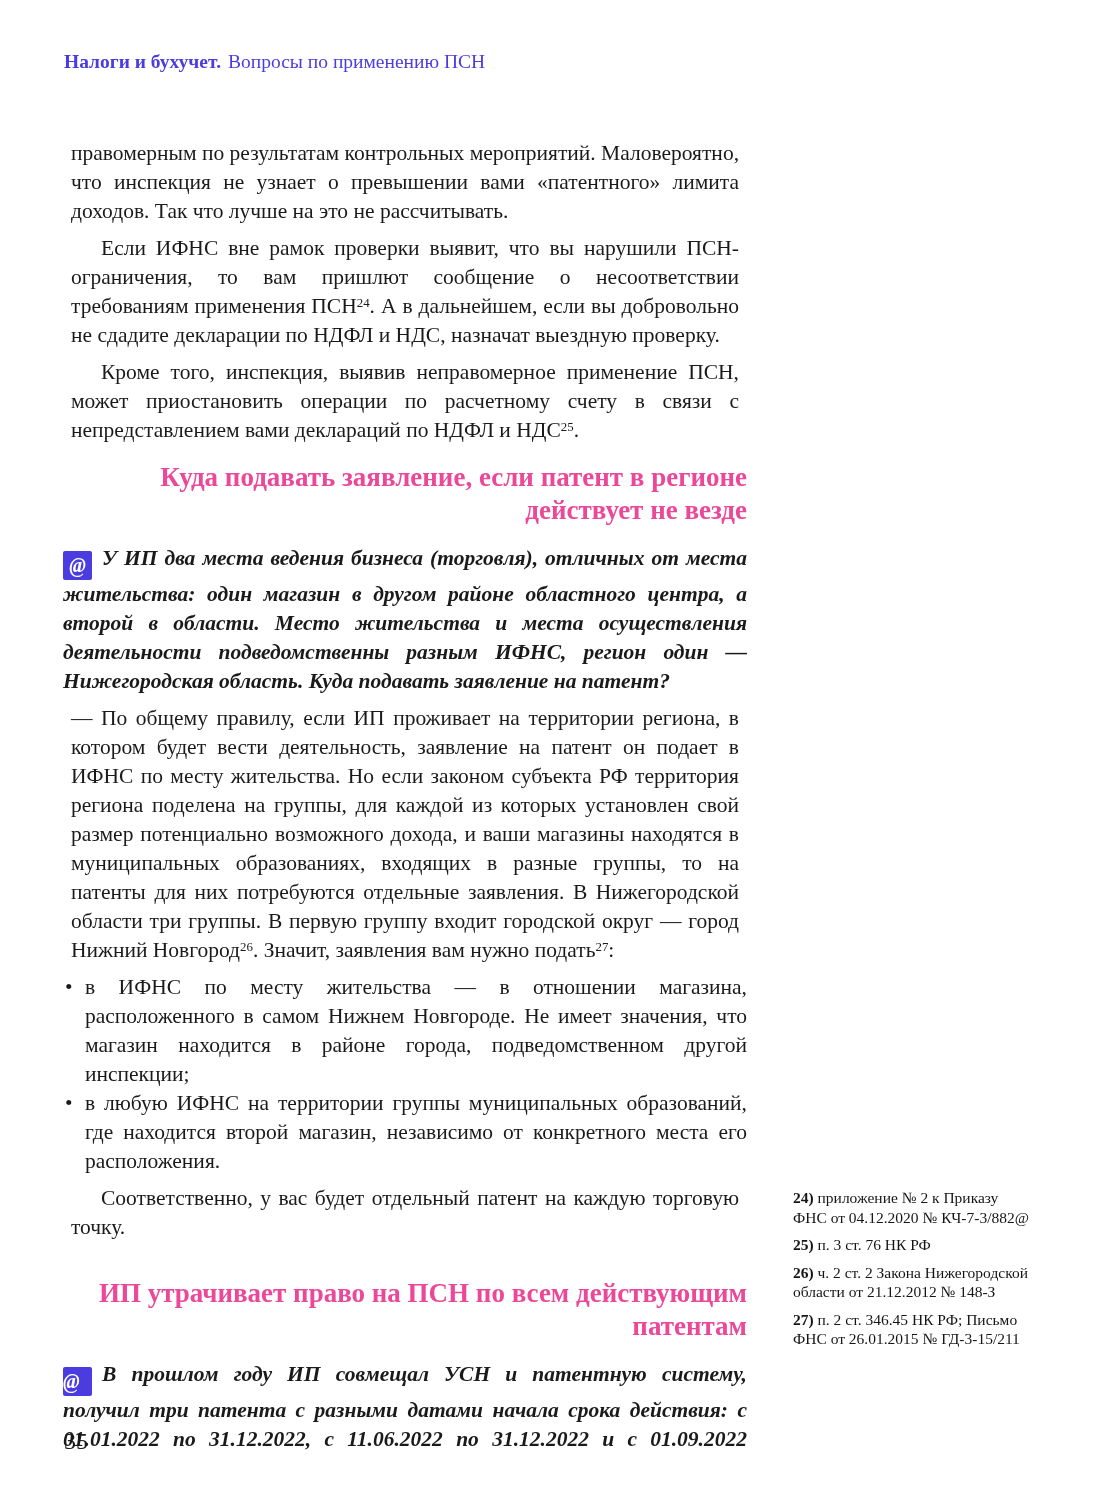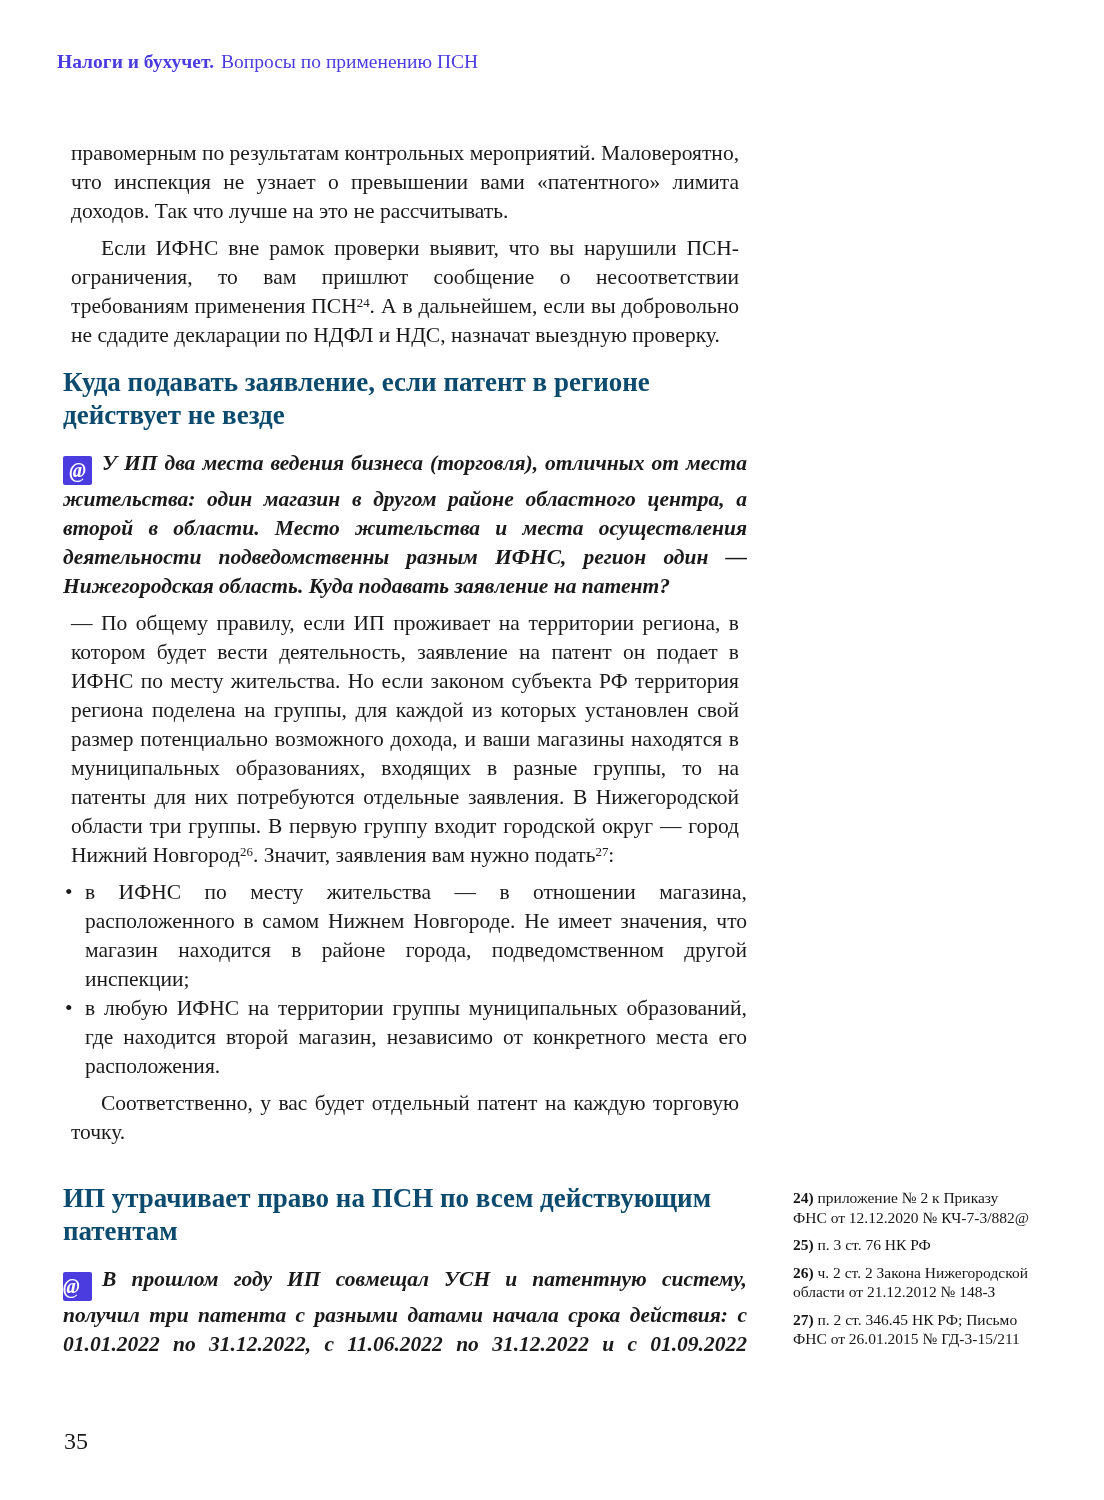--- a/index.html
+++ b/index.html
@@ -10,21 +10,21 @@
     background: #ffffff;
     font-family: "Liberation Serif", serif;
     color: #1a1a1a;
     position: relative;
     overflow: hidden;
   }
   .page { position: absolute; inset: 0; background: #ffffff; }
 
   
   .running-header {
-    position: absolute; left: 57px; top: 50px;
+    position: absolute; left: 64px; top: 50px;
     font-size: 19.5px; line-height: 24px;
     color: var(--accent);
     white-space: nowrap;
     text-align: center;
   }
   .brand { font-weight: bold; }
   .rubric { margin-left: 7px; font-weight: normal; }
 
   
   .main-col { position: absolute; left: 63px; top: 131px; width: 684px; }
@@ -36,23 +36,23 @@
   .indent { text-indent: 30px; }
   sup {
     font-size: 0.6em;
     line-height: 0;
     position: relative; top: -0.5em;
     vertical-align: baseline;
     letter-spacing: 0;
   }
   .section-heading {
     font-size: 27px; line-height: 33px;
-    font-weight: bold; color: #0c4a6e;
+    font-weight: bold; color: #ec4899;
     margin: 16px 0 17px 0;
-    text-align: left;
+    text-align: right;
   }
   .h2-second { margin-top: 35px; }
   .question {
     margin: 0;
     font-size: 21.5px; line-height: 29px;
     font-weight: bold;
     text-align: justify;
     font-style: italic;
   }
   .q2 { text-align-last: justify; margin-top: 9px; }
@@ -100,20 +100,21 @@
   <header class="running-header">
     <span class="brand">Налоги и бухучет.</span><span class="rubric">Вопросы по применению ПСН</span>
   </header>
 
   <main class="main-col">
 
     <p class="body-p">правомерным по результатам контрольных мероприятий. Маловероятно, что инспекция не узнает о превышении вами «патентного» лимита доходов. Так что лучше на это не рассчитывать.</p>
 
     <p class="body-p indent"><span>Если ИФНС вне рамок проверки выявит, что вы нарушили ПСН-ограничения, то вам пришлют сообщение о несоответствии требованиям применения ПСН</span><sup>24</sup><span>. А в дальнейшем, если вы добровольно не сдадите декларации по НДФЛ и НДС, назначат выездную проверку.</span></p>
 
+    <p class="body-p indent"><span>Кроме того, инспекция, выявив неправомерное применение ПСН, может приостановить операции по расчетному счету в связи с непредставлением вами деклараций по НДФЛ и НДС</span><sup>25</sup><span>.</span></p>
 
     <h2 class="section-heading">Куда подавать заявление, если патент в регионе действует не везде</h2>
 
     <p class="question"><span class="at-badge">@</span><span>У ИП два места ведения бизнеса (торговля), отличных от места жительства: один магазин в другом районе областного центра, а второй в области. Место жительства и места осуществления деятельности подведомственны разным ИФНС, регион один — Нижегородская область. Куда подавать заявление на патент?</span></p>
 
     <p class="body-p"><span>— По общему правилу, если ИП проживает на территории региона, в котором будет вести деятельность, заявление на патент он подает в ИФНС по месту жительства. Но если законом субъекта РФ территория региона поделена на группы, для каждой из которых установлен свой размер потенциально возможного дохода, и ваши магазины находятся в муниципальных образованиях, входящих в разные группы, то на патенты для них потребуются отдельные заявления. В Нижегородской области три группы. В первую группу входит городской округ — город Нижний Новгород</span><sup>26</sup><span>. Значит, заявления вам нужно подать</span><sup>27</sup><span>:</span></p>
 
     <ul class="bullets">
       <li><span class="bullet-marker">•</span><span>в ИФНС по месту жительства — в отношении магазина, расположенного в самом Нижнем Новгороде. Не имеет значения, что магазин находится в районе города, подведомственном другой инспекции;</span></li>
       <li><span class="bullet-marker">•</span><span>в любую ИФНС на территории группы муниципальных образований, где находится второй магазин, независимо от конкретного места его расположения.</span></li>
@@ -121,21 +122,21 @@
 
     <p class="body-p indent">Соответственно, у вас будет отдельный патент на каждую торговую точку.</p>
 
     <h2 class="section-heading h2-second">ИП утрачивает право на ПСН по всем действующим патентам</h2>
 
     <p class="question q2"><span class="at-badge">@</span><span>В прошлом году ИП совмещал УСН и патентную систему, получил три патента с разными датами начала срока действия: с 01.01.2022 по 31.12.2022, с 11.06.2022 по 31.12.2022 и с 01.09.2022</span></p>
 
   </main>
 
   <aside class="footnotes">
-    <p class="fn"><span class="fn-num">24)</span> <span>приложение № 2 к Приказу ФНС от 12.12.2020 № КЧ-7-3/882@</span></p>
+    <p class="fn"><span class="fn-num">24)</span> <span>приложение № 2 к Приказу ФНС от 04.12.2020 № КЧ-7-3/882@</span></p>
     <p class="fn"><span class="fn-num">25)</span> <span>п. 3 ст. 76 НК РФ</span></p>
     <p class="fn"><span class="fn-num">26)</span> <span>ч. 2 ст. 2 Закона Нижегородской области от 21.12.2012 № 148-З</span></p>
     <p class="fn"><span class="fn-num">27)</span> <span>п. 2 ст. 346.45 НК РФ; Письмо ФНС от 26.01.2015 № ГД-3-15/211</span></p>
   </aside>
 
   <div class="page-number">35</div>
 
 </div>
 
 </body></html>

